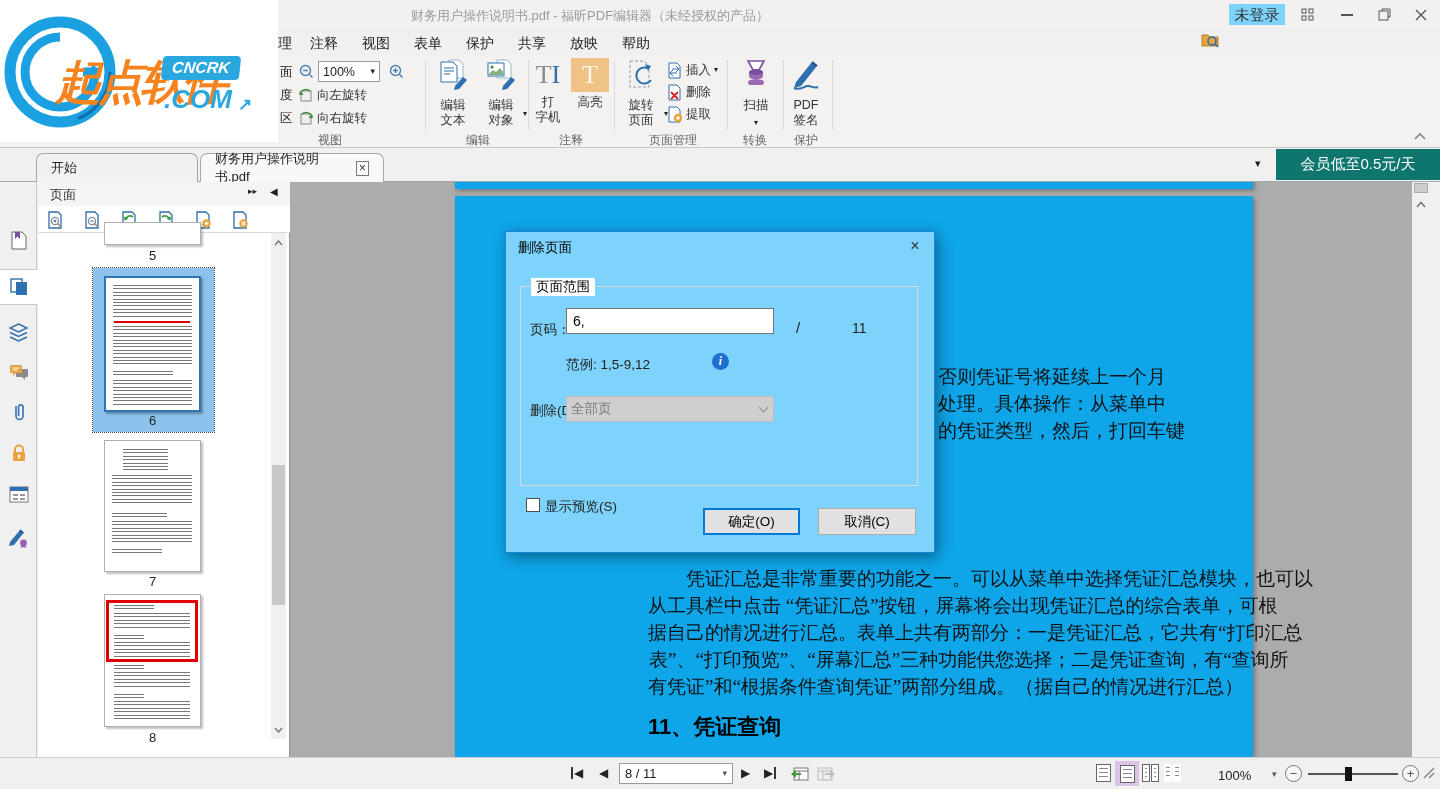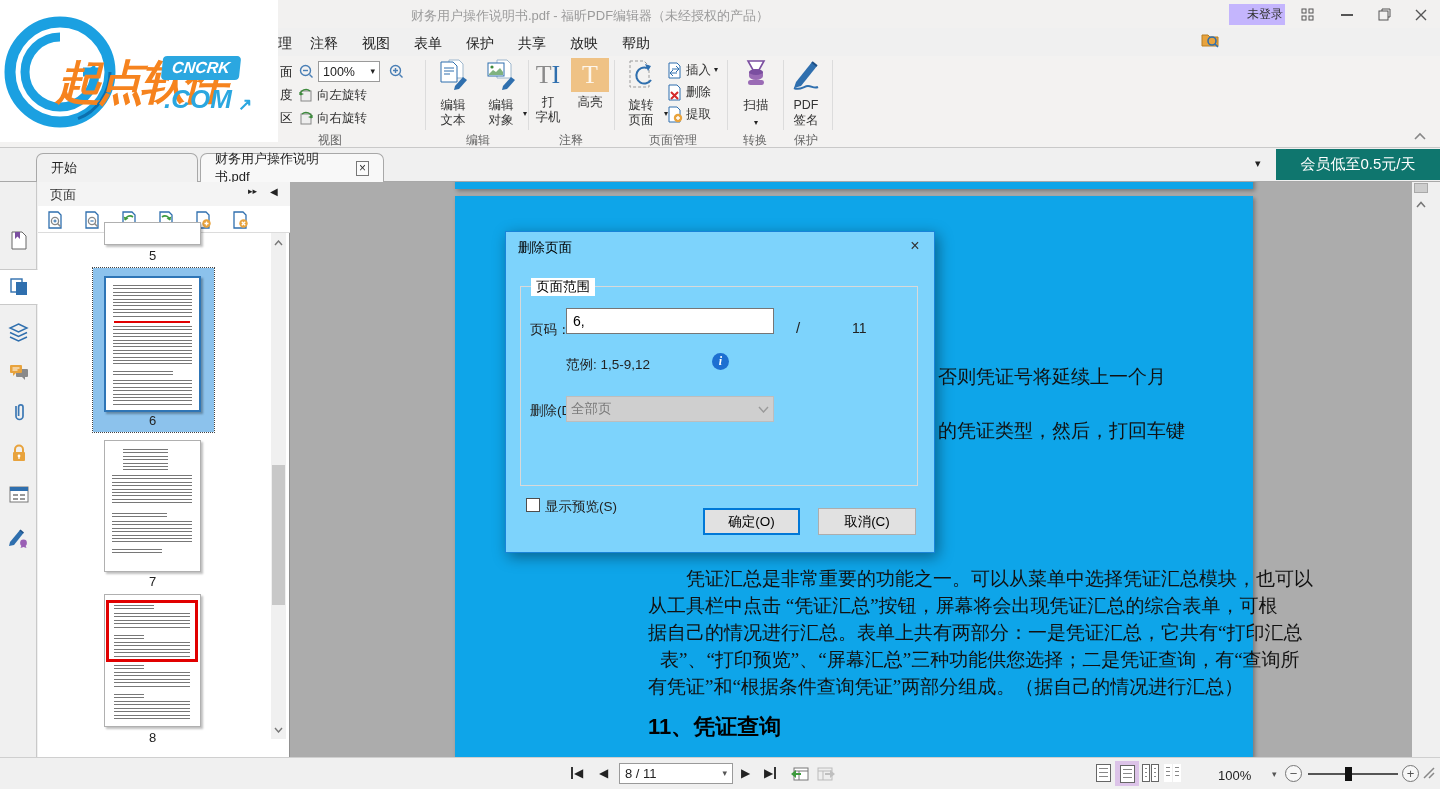--- a/index.html
+++ b/index.html
@@ -4,22 +4,22 @@
 <style>
   html,body{margin:0;padding:0;background:#888;}
   *{box-sizing:border-box;}
   .win{position:relative;width:1440px;height:789px;background:#f0f0f0;overflow:hidden;
        font-family:"Liberation Sans",sans-serif;color:#222;font-size:13px;}
   .abs{position:absolute;}
 
   
   .titlebar{position:absolute;left:0;top:0;width:1440px;height:28px;background:#f2f1f0;}
   .win-title{position:absolute;left:0;top:7px;width:1180px;text-align:center;color:#9b9b9b;font-size:13px;}
-  .login-chip{position:absolute;left:1229px;top:4px;width:56px;height:21px;background:#c4b5fd;color:#333;
-              text-align:center;line-height:21px;font-size:12px;cursor:pointer;padding-left:16px;}
+  .login-chip{position:absolute;left:1229px;top:4px;width:56px;height:21px;background:#7dd3fc;color:#333;
+              text-align:center;line-height:21px;font-size:15px;cursor:pointer;}
   .winbtn{position:absolute;top:6px;width:22px;height:17px;display:flex;align-items:center;justify-content:center;color:#555;}
 
   
   .menurow{position:absolute;left:0;top:28px;width:1440px;height:28px;}
   .menu-item{position:absolute;top:5px;height:20px;line-height:20px;font-size:14px;color:#222;padding:0 6px;cursor:pointer;}
   .findbox{position:absolute;left:1233px;top:30px;width:120px;height:22px;background:#fff;border:1px solid #9a9a9a;}
   .findbox input{border:none;outline:none;width:92px;height:18px;margin:1px 0 0 4px;font-size:13px;font-family:inherit;color:#444;background:transparent;}
 
   
   .ribbon{position:absolute;left:0;top:56px;width:1440px;height:92px;background:#f3f2f1;border-bottom:1px solid #c9c9c9;}
@@ -527,25 +527,26 @@
             <path d="M1 1 L4.5 5 L8 1" fill="none" stroke="#777" stroke-width="1.4"></path>
           </svg>
       </div>
     </div>
   </div>
 
   <div class="docarea">
     <div class="docpage" style="left:165px;top:-6px;width:798px;height:13px;"></div>
     <div class="docpage" style="left:165px;top:14px;width:798px;height:561px;">
       <div class="docline" style="left:483px;top:168px;">否则凭证号将延续上一个月</div>
+      <div class="docline" style="left:483px;top:195px;">处理。具体操作：从菜单中</div>
       <div class="docline" style="left:483px;top:222px;">的凭证类型，然后，打回车键</div>
       <div class="docline" style="left:231px;top:370px;">凭证汇总是非常重要的功能之一。可以从菜单中选择凭证汇总模块，也可以</div>
       <div class="docline" style="left:193px;top:397px;">从工具栏中点击 “凭证汇总”按钮，屏幕将会出现凭证汇总的综合表单，可根</div>
       <div class="docline" style="left:193px;top:424px;">据自己的情况进行汇总。表单上共有两部分：一是凭证汇总，它共有“打印汇总</div>
-      <div class="docline" style="left:205px;top:451px;">表”、“打印预览”、“屏幕汇总”三种功能供您选择；二是凭证查询，有“查询所</div>
+      <div class="docline" style="left:194px;top:451px;">表”、“打印预览”、“屏幕汇总”三种功能供您选择；二是凭证查询，有“查询所</div>
       <div class="docline" style="left:193px;top:478px;">有凭证”和“根据条件查询凭证”两部分组成。（据自己的情况进行汇总）</div>
       <div class="abs" style="left:193px;top:516px;font-size:22px;font-weight:bold;color:#000;">11、凭证查询</div>
     </div>
   </div>
 
   <div class="docscroll">
     <div class="abs" style="left:2px;top:1px;width:14px;height:10px;background:#cdcdcd;border:1px solid #a9a9a9;"></div>
     <div class="arrowbox" style="left:2px;top:15px;width:14px;">
       <svg width="10" height="7">
           <path d="M1 6 L5 1.5 L9 6" fill="none" stroke="#777" stroke-width="1.5"></path>

